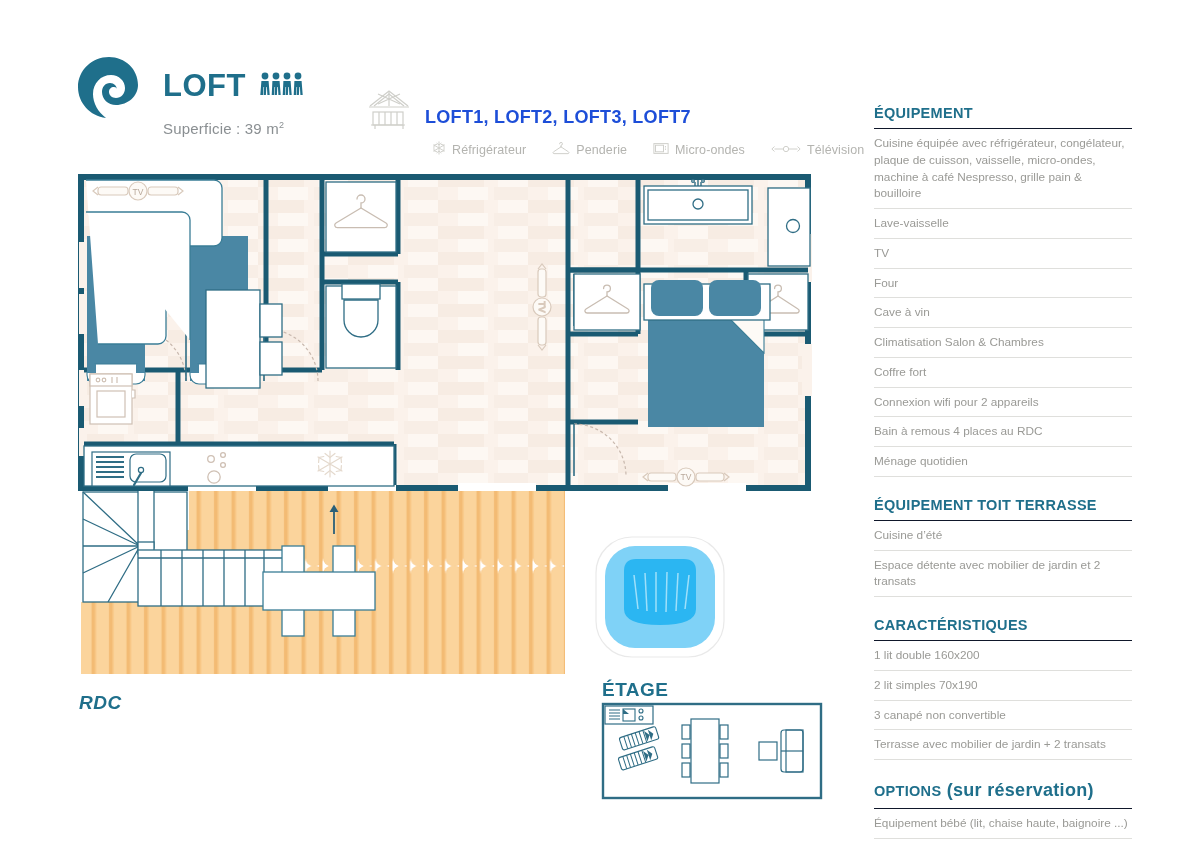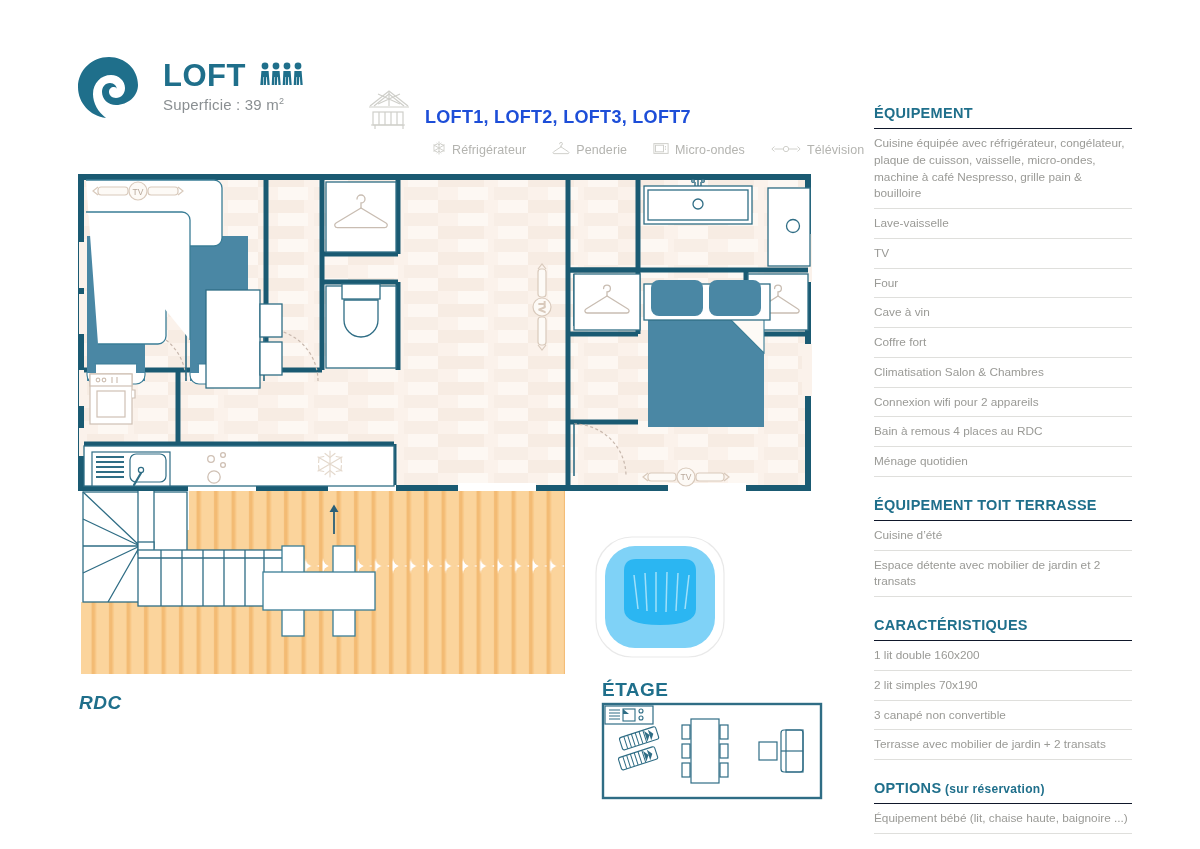--- a/index.html
+++ b/index.html
@@ -7,27 +7,27 @@
     width: 1200px; height: 849px;
     background: #ffffff;
     font-family: "Liberation Sans", sans-serif;
     position: relative;
     overflow: hidden;
   }
   .page { position: relative; width: 1200px; height: 849px; }
 
   
   .logo { position: absolute; left: 76px; top: 55px; width: 66px; height: 66px; }
-  .title-block { position: absolute; left: 163px; top: 58px; }
+  .title-block { position: absolute; left: 163px; top: 68px; }
   .loft-title {
     font-size: 31px; font-weight: bold; color: #1f6f8b;
     letter-spacing: 0.5px; display: inline-block; vertical-align: middle;
   }
   .people-icons { display: inline-block; vertical-align: middle; margin-left: 10px; }
-  .superficie { font-size: 15px; color: #8a8f92; margin-top: 2px; letter-spacing: .2px; }
+  .superficie { font-size: 15px; color: #8a8f92; margin-top: 16px; letter-spacing: .2px; }
   .superficie sup { font-size: 9px; vertical-align: super; }
 
   .pergola-icon { position: absolute; left: 366px; top: 88px; width: 46px; height: 44px; }
 
   .codes {
     position: absolute; left: 425px; top: 107px;
     font-size: 18px; font-weight: bold; color: #1d4ed8; letter-spacing: .3px;
   }
   .legend-row {
     position: absolute; left: 432px; top: 141px;
@@ -35,21 +35,21 @@
   }
   .legend-item { display: flex; align-items: center; gap: 6px; }
   .legend-item .lbl { font-size: 12.5px; color: #b4b4b0; letter-spacing: .1px; }
 
   
   .right-col { position: absolute; left: 874px; top: 105px; width: 258px; }
   .sec-head {
     font-size: 14.5px; font-weight: bold; color: #1f6f8b;
     letter-spacing: .3px; margin-bottom: 7px;
   }
-  .sec-head .sub { font-size: 12px; }
+  .sec-head .sub { font-size: 18px; }
   .sec { margin-bottom: 20px; }
   .row {
     font-size: 11.8px; color: #9a9a96; line-height: 1.42;
     padding: 6px 0 6px 0; border-bottom: 1px solid #dfdfdc;
   }
   .row.first { border-top: 1px solid #0f172a; }
 
   
   .rdc-wrap { position: absolute; left: 78px; top: 174px; }
 
@@ -167,22 +167,22 @@
 
   <div class="right-col">
 
     <div class="sec">
       <div class="sec-head">ÉQUIPEMENT</div>
       <div class="row first">Cuisine équipée avec réfrigérateur, congélateur, plaque de cuisson, vaisselle, micro-ondes, machine à café Nespresso, grille pain &amp; bouilloire</div>
       <div class="row">Lave-vaisselle</div>
       <div class="row">TV</div>
       <div class="row">Four</div>
       <div class="row">Cave à vin</div>
+      <div class="row">Climatisation Salon &amp; Chambres</div>
       <div class="row">Coffre fort</div>
-      <div class="row">Climatisation Salon &amp; Chambres</div>
       <div class="row">Connexion wifi pour 2 appareils</div>
       <div class="row">Bain à remous 4 places au RDC</div>
       <div class="row">Ménage quotidien</div>
     </div>
 
     <div class="sec">
       <div class="sec-head">ÉQUIPEMENT TOIT TERRASSE</div>
       <div class="row first">Cuisine d’été</div>
       <div class="row">Espace détente avec  mobilier de jardin et 2 transats</div>
     </div>

